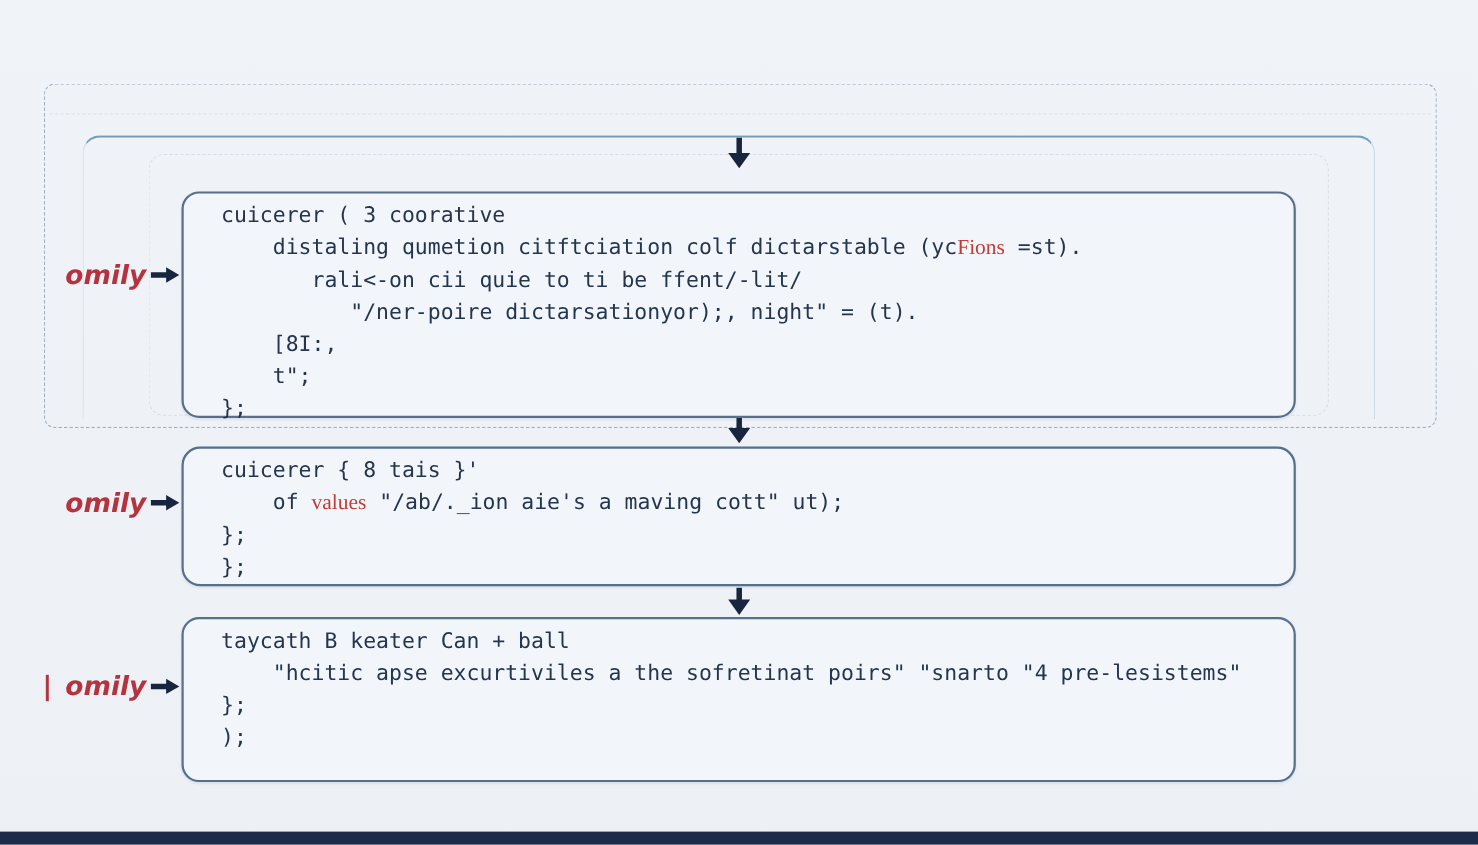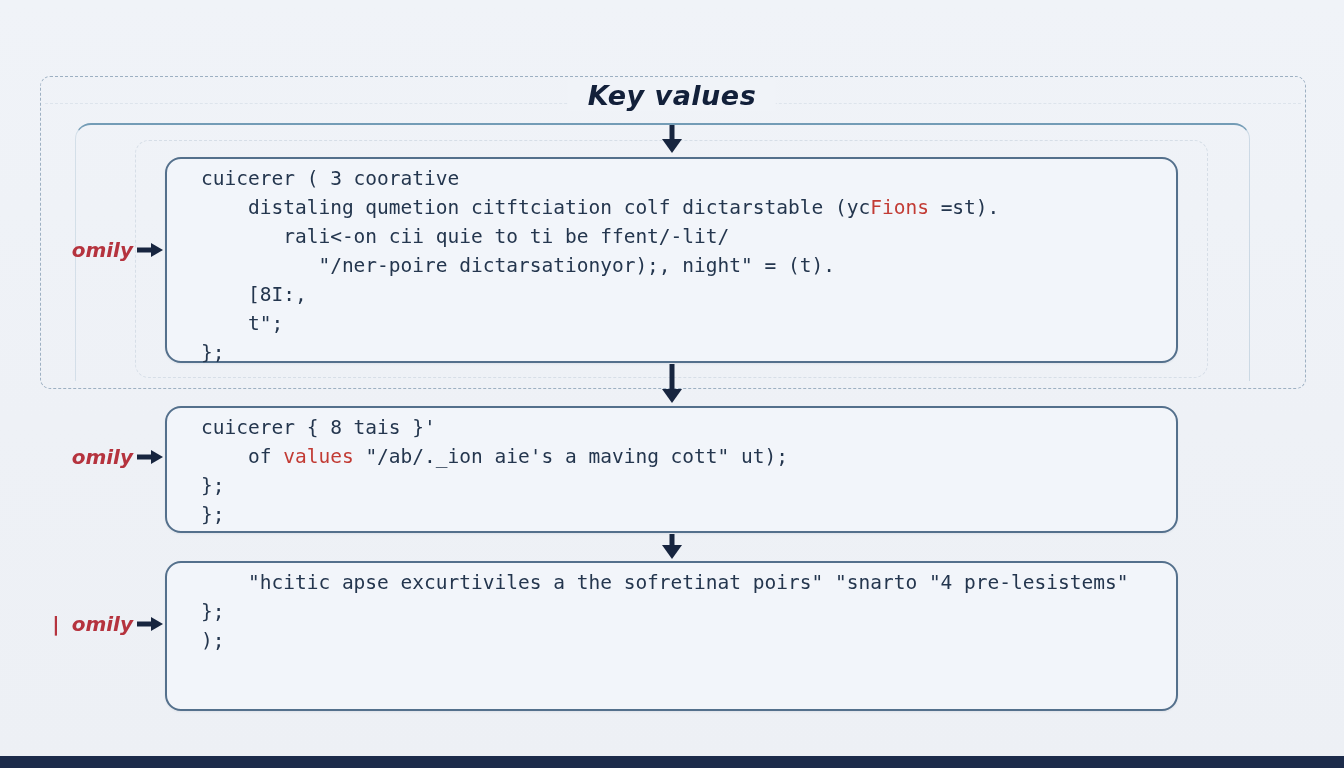--- a/index.html
+++ b/index.html
@@ -34,58 +34,57 @@
     font-size:27px;font-weight:bold;font-style:italic;color:#12203a;
     background:#f0f3f8;padding:0 20px;letter-spacing:0.5px;white-space:nowrap;
   }
   
   .code-box{
     position:absolute;left:165px;width:1013px;box-sizing:border-box;
     border:2px solid #54708c;border-radius:16px;background:#f2f5fa;
     padding:5px 10px 0 34px;
     box-shadow:0 1px 2px rgba(40,60,90,0.08);
   }
-  .code-box-1{top:157px;height:206px;}
-  .code-box-2{top:406px;height:127px;}
+  .code-box-1{top:174px;height:206px;}
+  .code-box-2{top:406px;height:127px;border-radius:17px;}
   .code-box-3{top:561px;height:150px;}
   .code{
     font-family:"DejaVu Sans Mono","Liberation Mono",monospace;
     font-size:19.5px;line-height:29px;color:#24364e;white-space:pre;
   }
-  .code .red{color:#c23b34;}
+  .code .red{color:#c23b34;font-family:Liberation Serif, serif;}
   
   .down-arrow{position:absolute;left:660px;}
   .down-arrow-1{top:125px;}
   .down-arrow-2{top:364px;}
   .down-arrow-3{top:534px;}
   
   .side-label{
     position:absolute;display:flex;align-items:center;justify-content:flex-end;
     left:60px;width:104px;height:26px;
-    color:#b5333e;font-style:italic;font-weight:bold;font-size:20px;
+    color:#b5333e;font-style:italic;font-weight:bold;font-size:24px;
   }
   .side-label-1{top:237px;}
   .side-label-2{top:444px;}
   .side-label-3{top:611px;left:52px;width:112px;}
   .side-label .prefix{margin-right:12px;font-style:normal;font-weight:bold;}
   .side-label .arr{margin-left:4px;display:flex;align-items:center;}
   
   .bottom-bar{position:absolute;left:0;top:756px;width:1344px;height:12px;background:#1c2b4a;}
 </style>
 </head>
 <body>
 
 <div class="canvas">
 
   <div class="outer-dashed">
     <div class="faint-dashed-line" style="left:4px;top:26px;width:1256px;position:absolute;border-top:1px dashed #dde4ec;"></div>
   </div>
   <div class="inner-solid"></div>
   <div class="inner-dashed"></div>
-  <div class="panel-title">Key values</div>
 
   <div class="down-arrow down-arrow-1">
     <svg width="24" height="29" viewBox="0 0 24 29">
         <line x1="12" y1="0" x2="12" y2="16" stroke="#17253f" stroke-width="5"></line>
         <polygon points="2,14 22,14 12,28" fill="#17253f"></polygon>
       </svg>
   </div>
   <div class="down-arrow down-arrow-2">
     <svg width="24" height="40" viewBox="0 0 24 40">
         <line x1="12" y1="0" x2="12" y2="27" stroke="#17253f" stroke-width="5"></line>
@@ -99,21 +98,21 @@
       </svg>
   </div>
 
   <div class="code-box code-box-1">
     <div class="code"><div class="code-line"><span>cuicerer ( 3 coorative</span></div><div class="code-line"><span>    distaling qumetion citftciation colf dictarstable (yc</span><span class="red">Fions</span><span> =st).</span></div><div class="code-line"><span>       rali&lt;-on cii quie to ti be ffent/-lit/</span></div><div class="code-line"><span>          "/ner-poire dictarsationyor);, night" = (t).</span></div><div class="code-line"><span>    [8I:,</span></div><div class="code-line"><span>    t";</span></div><div class="code-line"><span>};</span></div></div>
   </div>
   <div class="code-box code-box-2">
     <div class="code"><div class="code-line"><span>cuicerer { 8 tais }'</span></div><div class="code-line"><span>    of </span><span class="red">values</span><span> "/ab/._ion aie's a maving cott" ut);</span></div><div class="code-line"><span>};</span></div><div class="code-line"><span>};</span></div></div>
   </div>
   <div class="code-box code-box-3">
-    <div class="code"><div class="code-line"><span>    "hcitic apse excurtiviles a the sofretinat poirs" "snarto "4 pre-lesistems"</span></div><div class="code-line"><span>};</span></div><div class="code-line"><span>);</span></div></div>
+    <div class="code"><div class="code-line"><span>taycath B keater Can + ball</span></div><div class="code-line"><span>    "hcitic apse excurtiviles a the sofretinat poirs" "snarto "4 pre-lesistems"</span></div><div class="code-line"><span>};</span></div><div class="code-line"><span>);</span></div></div>
   </div>
 
   <div class="side-label side-label-1">
     <span>omily</span>
     <span class="arr">
       <svg width="27" height="16" viewBox="0 0 27 16">
           <line x1="0" y1="8" x2="15" y2="8" stroke="#17253f" stroke-width="5"></line>
           <polygon points="14,1 14,15 26,8" fill="#17253f"></polygon>
         </svg>
     </span>

